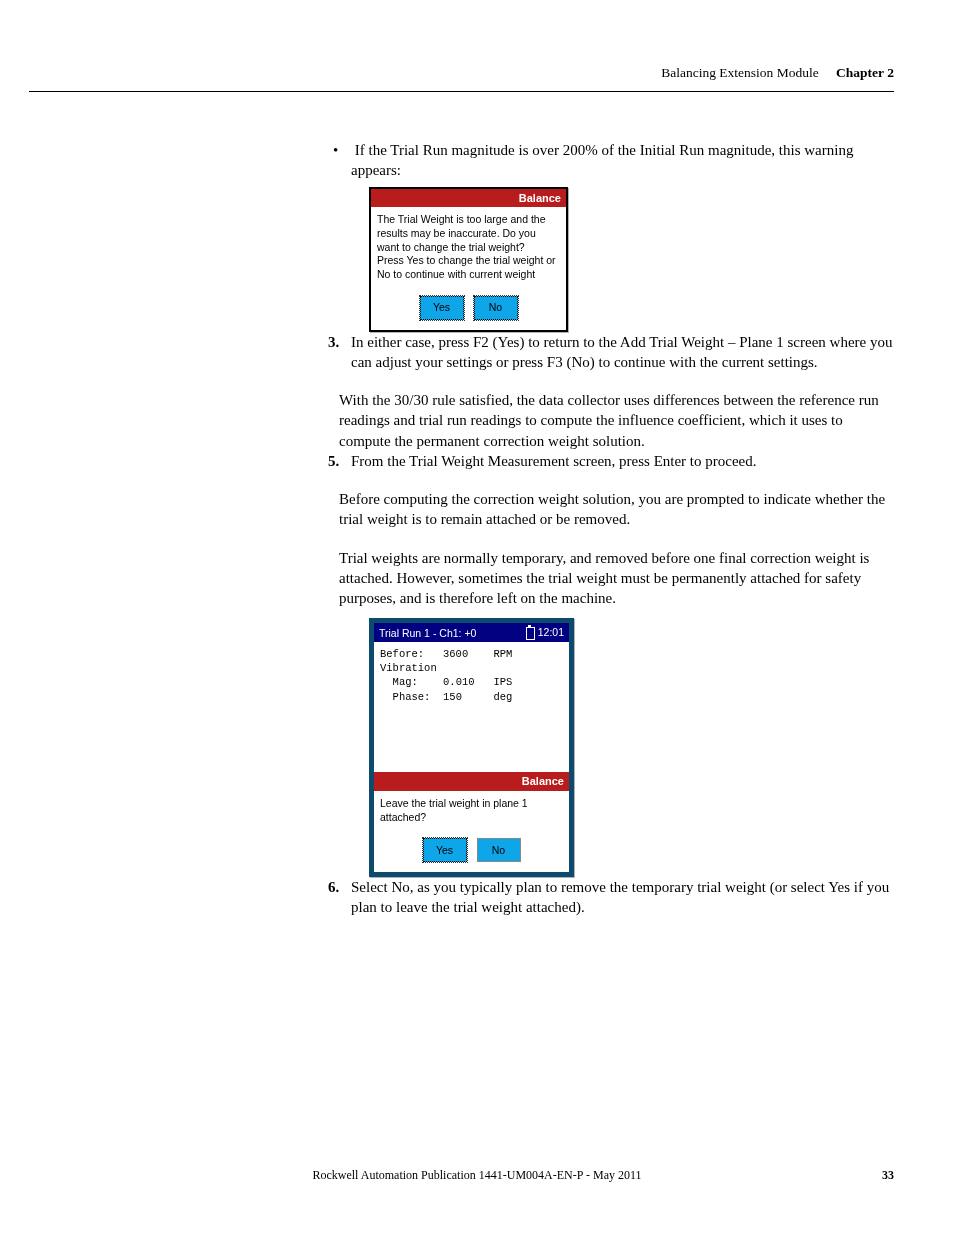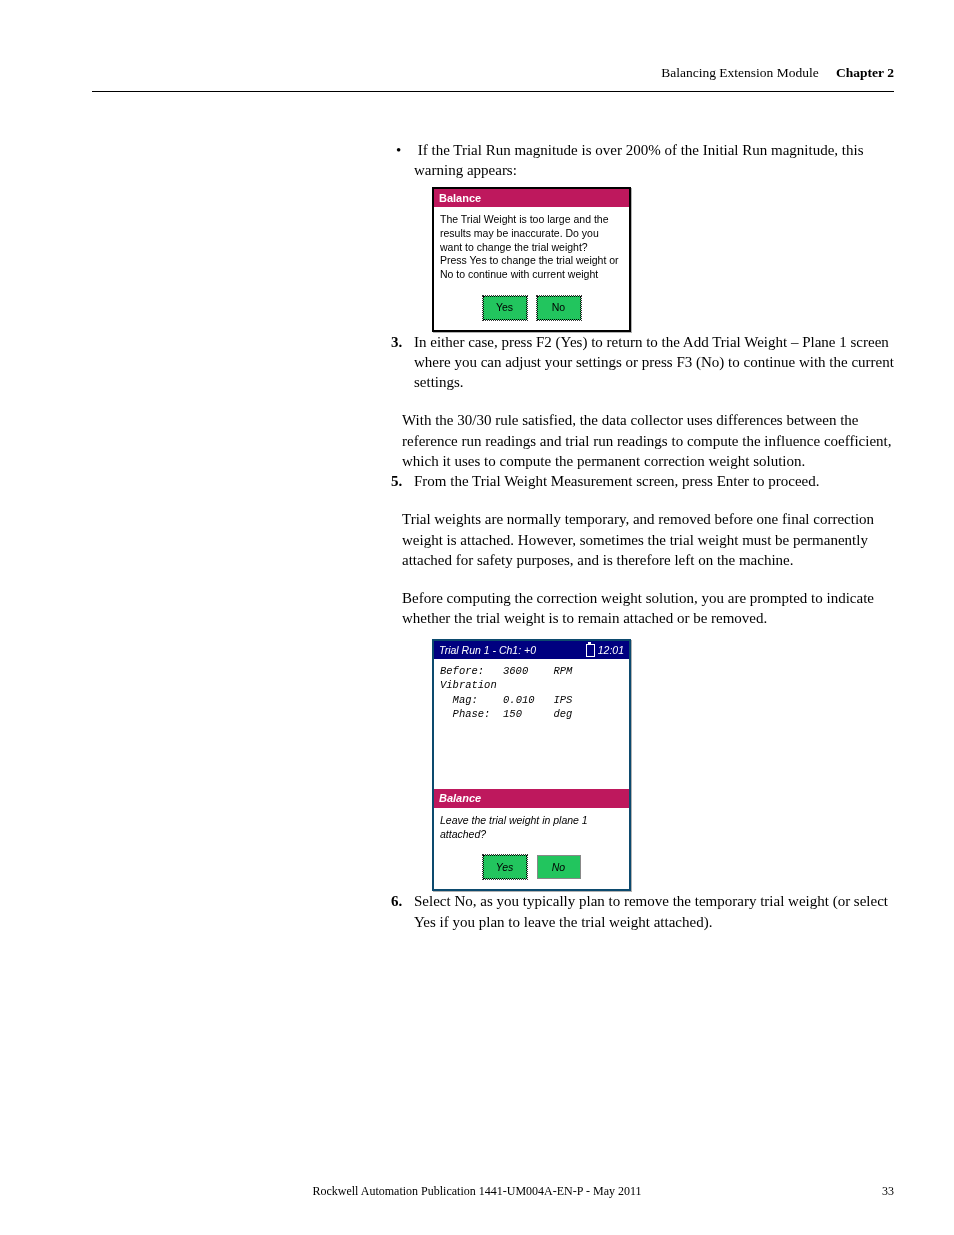--- a/index.html
+++ b/index.html
@@ -7,21 +7,21 @@
     padding: 0;
     font-family: Georgia, 'Times New Roman', serif;
     color: #000;
     background: #fff;
     width: 954px;
     height: 1235px;
     position: relative;
     box-sizing: border-box;
   }
   .page {
-    padding: 65px 60px 40px 92px;
+    padding: 65px 60px 40px 29px;
     box-sizing: border-box;
     height: 100%;
     position: relative;
   }
   .header {
     text-align: right;
     font-size: 13.5px;
     padding-bottom: 10px;
     border-bottom: 1.5px solid #000;
     margin-bottom: 48px;
@@ -59,92 +59,92 @@
   }
   .device-dialog {
     border: 2px solid #000;
     width: 195px;
     background: #fff;
     font-family: Tahoma, Verdana, sans-serif;
     font-size: 10.5px;
     box-shadow: 1px 1px 0 rgba(0,0,0,0.3);
   }
   .device-title {
-    background: #be185d;
+    background: #b91c1c;
     color: #fff;
     font-weight: bold;
     padding: 2px 5px;
     font-size: 11px;
+    text-align: right;
   }
   .device-body {
     padding: 6px 6px 8px 6px;
     line-height: 1.3;
     min-height: 52px;
   }
   .device-buttons {
     display: flex;
     justify-content: center;
     gap: 10px;
     padding: 6px 0 10px 0;
   }
   .device-btn {
     font-family: Tahoma, sans-serif;
     font-size: 10.5px;
     width: 42px;
     height: 22px;
     border: 1px solid #888;
-    background: #22c55e;
+    background: #0ea5e9;
     display: flex;
     align-items: center;
     justify-content: center;
   }
   .device-btn.focus {
     border: 1px dotted #000;
     outline: 1px dotted #333;
   }
   .device-screen {
-    border: 2px solid #0c4a6e;
+    border: 5px solid #0c4a6e;
     width: 195px;
     background: #fff;
     font-family: Tahoma, Verdana, sans-serif;
     font-size: 10.5px;
     box-shadow: 1px 1px 0 rgba(0,0,0,0.3);
-    font-style: italic;
   }
   .screen-title {
     background: #000080;
     color: #fff;
     padding: 2px 5px;
     font-size: 10.5px;
     display: flex;
     justify-content: space-between;
     align-items: center;
   }
   .screen-body {
     padding: 5px 6px;
     line-height: 1.35;
     min-height: 120px;
     font-family: "Courier New", monospace;
     font-size: 10.5px;
   }
   .screen-row { white-space: pre; }
   .footer {
     position: absolute;
-    bottom: 36px;
+    bottom: 52px;
     left: 0; right: 0;
     padding: 0 60px;
     display: flex;
     justify-content: flex-start;
     font-size: 12px;
   }
   .footer .pub {
     flex: 1;
     text-align: center;
   }
-  .footer .pagenum { font-weight: normal; width: 30px; text-align: right;}
+  .footer .pagenum { font-weight: bold; width: 30px; text-align: right;}
   .batt-icon {
     width: 7px; height: 11px; border: 1px solid #fff; display: inline-block;
     margin-right: 3px; position: relative; vertical-align: middle;
   }
   .batt-icon::before {
     content:""; position:absolute; top:-3px; left:1px; width:3px; height:2px; background:#fff;
   }
 </style>
 </head>
 <body>
@@ -178,22 +178,22 @@
       <span class="step-num">3.</span><span>In either case, press F2 (Yes) to return to the Add Trial Weight – Plane 1 screen where you can adjust your settings or press F3 (No) to continue with the current settings.</span>
     </div>
 
     <div class="para">With the 30/30 rule satisfied, the data collector uses differences between the reference run readings and trial run readings to compute the influence coefficient, which it uses to compute the permanent correction weight solution.</div>
 
 
     <div class="step">
       <span class="step-num">5.</span><span>From the Trial Weight Measurement screen, press Enter to proceed.</span>
     </div>
 
+    <div class="para">Before computing the correction weight solution, you are prompted to indicate whether the trial weight is to remain attached or be removed.</div>
     <div class="para">Trial weights are normally temporary, and removed before one final correction weight is attached. However, sometimes the trial weight must be permanently attached for safety purposes, and is therefore left on the machine.</div>
-    <div class="para">Before computing the correction weight solution, you are prompted to indicate whether the trial weight is to remain attached or be removed.</div>
 
     <div class="dialog-wrap" style="margin-top:10px;">
       <div class="device-screen">
         <div class="screen-title">
           <span>Trial Run 1 - Ch1: +0</span>
           <span>
             <span class="batt-icon"></span><span>12:01</span>
           </span>
         </div>
         <div class="screen-body">

